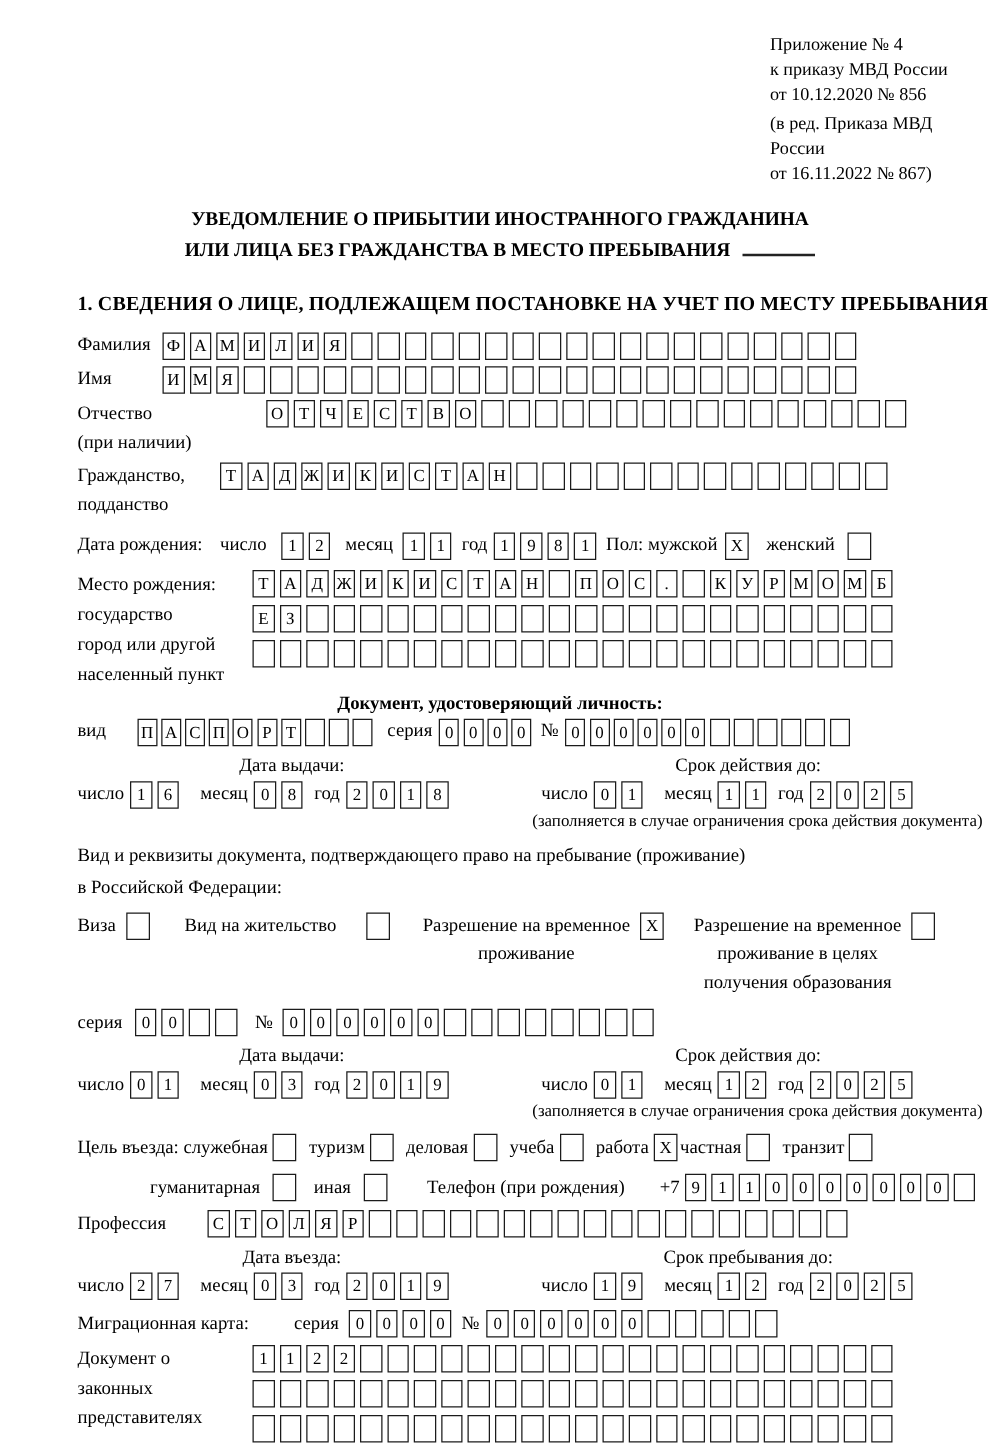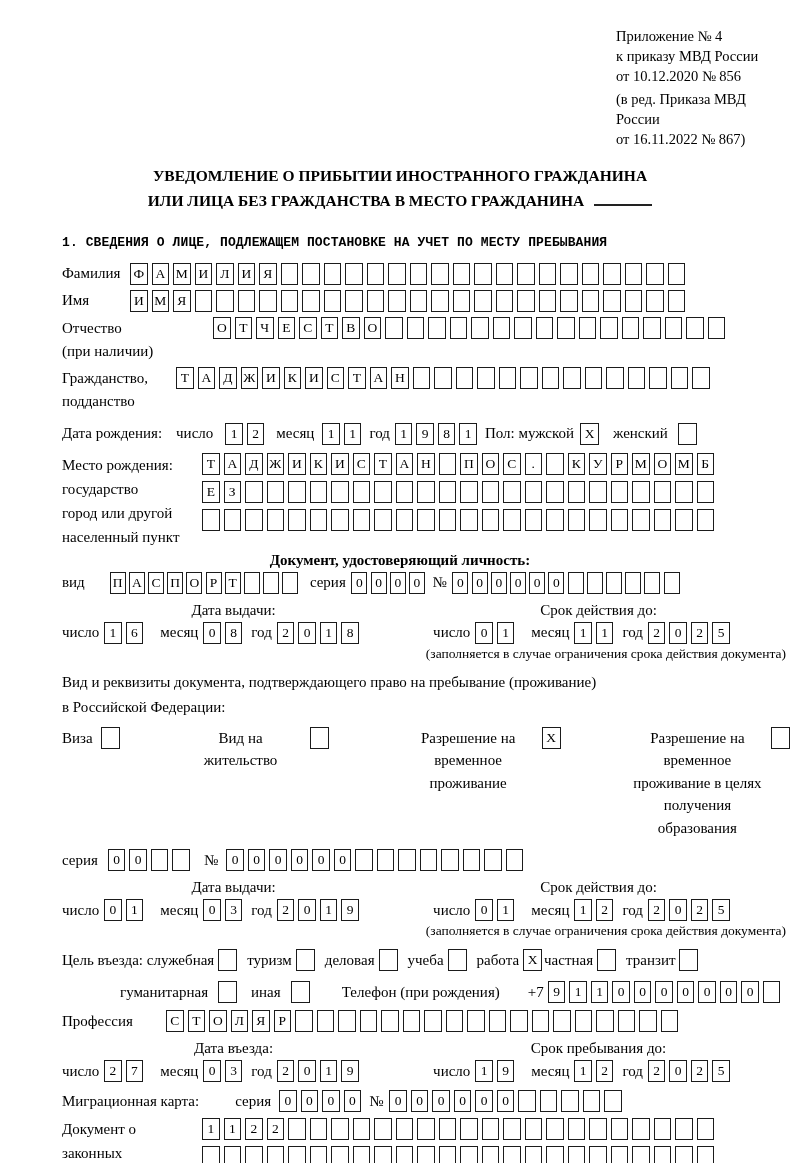--- a/index.html
+++ b/index.html
@@ -4,39 +4,39 @@
 <style>
   *{box-sizing:border-box;}
   html,body{margin:0;padding:0;background:#fff;}
   body{width:800px;height:1163px;font-family:"Liberation Serif",serif;font-size:15px;color:#000;overflow:hidden;}
   .page{padding:26px 8px 0 62px;width:800px;}
   .hdr{margin-left:554px;line-height:1.38;font-size:14.5px;}
   .hdr .ed{margin-top:3px;}
   .forma{text-align:right;padding-right:32px;font-weight:bold;margin-top:13px;letter-spacing:.4px;}
   .title{text-align:center;font-weight:bold;font-size:15.5px;margin-top:15px;line-height:1.6;margin-right:54px;}
   .uline{display:inline-block;width:58px;border-bottom:2px solid #222;height:13px;margin-left:10px;}
-  .sec{font-weight:bold;font-size:13px;margin-top:21px;letter-spacing:.1px;font-family:Liberation Mono, monospace;}
+  .sec{font-weight:bold;font-size:16px;margin-top:21px;letter-spacing:.1px;}
   .row{display:flex;align-items:center;margin-top:5px;}
   .row.top{align-items:flex-start;}
   .lbl{flex:none;}
   .lbl2{flex:none;line-height:1.55;}
   .cells{white-space:nowrap;flex:none;}
   .cell{display:inline-block;width:17.5px;height:22px;border:1.5px solid #1b1b1b;margin:0 2px;text-align:center;font-size:13.5px;line-height:20px;vertical-align:middle;background:#fff;}
   .tight .cell{width:16px;margin:0 1.6px;}
   .cb .cell{width:19px;}
   .note{text-align:right;font-size:13.5px;margin-top:2px;padding-right:6px;}
   .center-bold{font-weight:bold;text-align:center;margin-right:54px;margin-top:8px;}
   .dates{display:flex;margin-top:8px;}
   .dates .dl{width:47%;}
   .dates .dr{width:53%;}
   .dhead{text-align:center;margin-bottom:3px;}
   .dflds{display:flex;align-items:center;}
   .dflds .lbl{margin-right:3px;}
   .dflds .cells{margin-right:7px;}
-  .ck{display:flex;align-items:flex-start;margin-top:6px;gap:47px;}
+  .ck{display:flex;align-items:flex-start;margin-top:6px;}
   .ck .item{display:flex;align-items:flex-start;margin-right:16px;}
   .ck .txt{text-align:center;line-height:1.5;margin-right:6px;}
   .purp{display:flex;align-items:center;margin-top:10px;flex-wrap:nowrap;}
   .purp .pl{margin:0 2px 0 8px;}
   .purp .pl.first{margin-left:0;}
   .mleft{margin-left:58px;}
   .repwrap{display:flex;align-items:flex-start;margin-top:6px;}
   .replbl{width:138px;line-height:1.55;flex:none;}
   .bp-lbl{width:138px;line-height:1.62;flex:none;}
   .cellrows .cells{display:block;margin-bottom:6px;}
@@ -50,21 +50,21 @@
     <div>Приложение № 4</div>
     <div>к приказу МВД России</div>
     <div>от 10.12.2020 № 856</div>
     <div class="ed">(в ред. Приказа МВД России</div>
     <div>от 16.11.2022 № 867)</div>
   </div>
 
 
   <div class="title">
     <div>УВЕДОМЛЕНИЕ О ПРИБЫТИИ ИНОСТРАННОГО ГРАЖДАНИНА</div>
-    <div><span>ИЛИ ЛИЦА БЕЗ ГРАЖДАНСТВА В МЕСТО ГРАЖДАНИНА</span><span class="uline"></span></div>
+    <div><span>ИЛИ ЛИЦА БЕЗ ГРАЖДАНСТВА В МЕСТО ПРЕБЫВАНИЯ</span><span class="uline"></span></div>
   </div>
 
   <div class="sec">1. СВЕДЕНИЯ О ЛИЦЕ, ПОДЛЕЖАЩЕМ ПОСТАНОВКЕ НА УЧЕТ ПО МЕСТУ ПРЕБЫВАНИЯ</div>
 
   <div class="row" style="margin-top:13px;">
     <span class="lbl" style="width:66px;">Фамилия</span>
     <span class="cells"><span class="cell">Ф</span><span class="cell">А</span><span class="cell">М</span><span class="cell">И</span><span class="cell">Л</span><span class="cell">И</span><span class="cell">Я</span><span class="cell"></span><span class="cell"></span><span class="cell"></span><span class="cell"></span><span class="cell"></span><span class="cell"></span><span class="cell"></span><span class="cell"></span><span class="cell"></span><span class="cell"></span><span class="cell"></span><span class="cell"></span><span class="cell"></span><span class="cell"></span><span class="cell"></span><span class="cell"></span><span class="cell"></span><span class="cell"></span><span class="cell"></span></span>
   </div>
 
   <div class="row">

